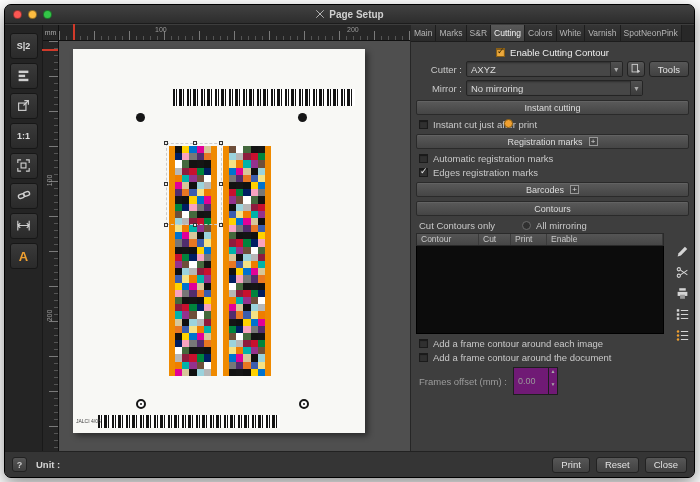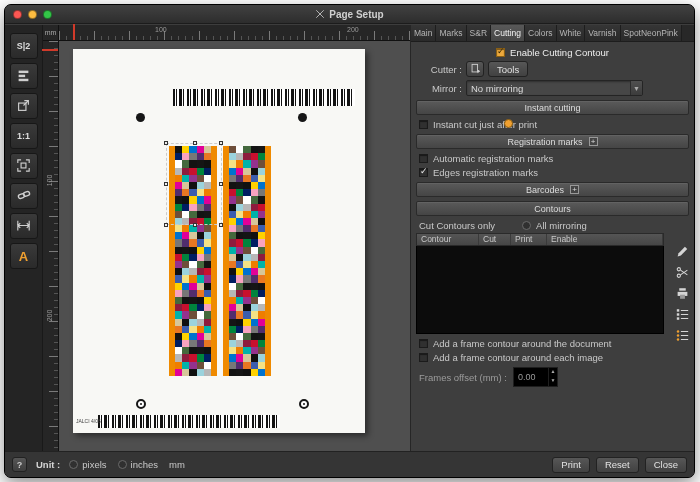--- a/index.html
+++ b/index.html
@@ -78,21 +78,21 @@
   .cb.orange-cb.checked::after { color:#3a2800; }
   .radio { width:9px; height:9px; flex:none; border-radius:50%; background:#303030; border:1px solid #6a6a6a; }
   .radio.sel { background:#f0a030; border-color:#8a5f14; }
   .table-wrap { margin:2px 30px 3px 5px; }
   .thead { display:flex; height:13px; background:linear-gradient(#555,#464646); border:1px solid #2a2a2a; }
   .th { font-size:8.5px; color:#c8c8c8; line-height:11px; padding-left:4px; border-right:1px solid #3a3a3a; }
   .tbody { height:88px; background:#0c0c0c; border:1px solid #000; border-top:none; }
   .icon-col { position:absolute; right:3px; top:220px; width:18px; display:flex; flex-direction:column; gap:6px; align-items:center; }
   .icol-btn { width:16px; height:15px; display:flex; align-items:center; justify-content:center; }
   .offset-row { display:flex; align-items:center; gap:6px; margin:4px 8px; font-size:9.5px; color:#9c9c9c; }
-  .spin { display:flex; align-items:stretch; height:20px; border:1px solid #1e1e1e; background:#000000; }
+  .spin { display:flex; align-items:stretch; height:28px; border:1px solid #1e1e1e; background:#701a75; }
   .spin-val { width:34px; font-size:9px; color:#9a9a9a; display:flex; align-items:center; padding-left:4px; }
   .spin-arrows { width:9px; display:flex; flex-direction:column; border-left:1px solid #1e1e1e; }
   .spin-arrows span { flex:1; font-size:5px; line-height:6px; color:#aaa; text-align:center; }
 
   
   .bottombar { position:absolute; left:0; right:0; bottom:0; height:26px; background:#353535; border-top:1px solid #222;
                display:flex; align-items:center; padding:0 7px; gap:9px; }
   .help-btn { width:15px; height:15px; border-radius:3px; background:linear-gradient(#565656,#3e3e3e); border:1px solid #222;
               color:#ccc; font-size:9px; font-weight:bold; display:flex; align-items:center; justify-content:center; }
   .unit-label { font-size:9.5px; color:#d5d5d5; font-weight:bold; }
@@ -540,20 +540,24 @@
         <div class="tab">SpotNeonPink</div>
       </div>
 
     <div class="enable-row">
       <span class="cb orange-cb checked"></span>
       <span>Enable Cutting Contour</span>
     </div>
 
     <div class="form-row">
       <span class="flabel">Cutter :</span>
+      <div class="combo">
+        <span>AXYZ</span>
+        <span class="dd">▼</span>
+      </div>
       <div class="mini-btn">
         <span><svg width="11" height="11" viewBox="0 0 16 16" fill="none" stroke="#cfcfcf" stroke-width="1.3">
               <rect x="3" y="2" width="8" height="11"></rect>
               <path d="M11 10l3 2-3 2" fill="#cfcfcf"></path>
             </svg></span>
       </div>
       <button class="btn">Tools</button>
     </div>
 
     <div class="form-row" style="margin-right:51px">
@@ -633,54 +637,41 @@
               <path d="M6 3h9M6 8h9M6 13h9"></path>
               <circle cx="2.5" cy="3" r="1.5" fill="#f0a030" stroke="none"></circle>
               <circle cx="2.5" cy="8" r="1.5" fill="#f0a030" stroke="none"></circle>
               <circle cx="2.5" cy="13" r="1.5" fill="#f0a030" stroke="none"></circle>
             </svg></span>
         </div>
     </div>
 
     <div class="cbrow">
       <span class="cb"></span>
-      <span>Add a frame contour around the document</span>
+      <span>Add a frame contour around each image</span>
     </div>
     <div class="cbrow">
       <span class="cb"></span>
-      <span>Add a frame contour around each image</span>
+      <span>Add a frame contour around the document</span>
     </div>
     <div class="offset-row">
       <span>Frames offset (mm) :</span>
       <div class="spin">
         <span class="spin-val">0.00</span>
         <span class="spin-arrows">
             <span>▲</span>
             <span>▼</span>
           </span>
       </div>
     </div>
   </div>
 
   <div class="bottombar">
     <div class="help-btn">?</div>
     <span class="unit-label">Unit :</span>
-    <div class="units">
-        <span class="unit-opt">
-          <span class="radio"></span>
-          <span>pixels</span>
-        </span>
-        <span class="unit-opt">
-          <span class="radio"></span>
-          <span>inches</span>
-        </span>
-        <span class="unit-opt">
-          <span>mm</span>
-        </span>
-      </div>
     <div class="actions">
       <button class="btn">Print</button>
       <button class="btn">Reset</button>
       <button class="btn">Close</button>
     </div>
   </div>
 
 </div>
 
 </body></html>

